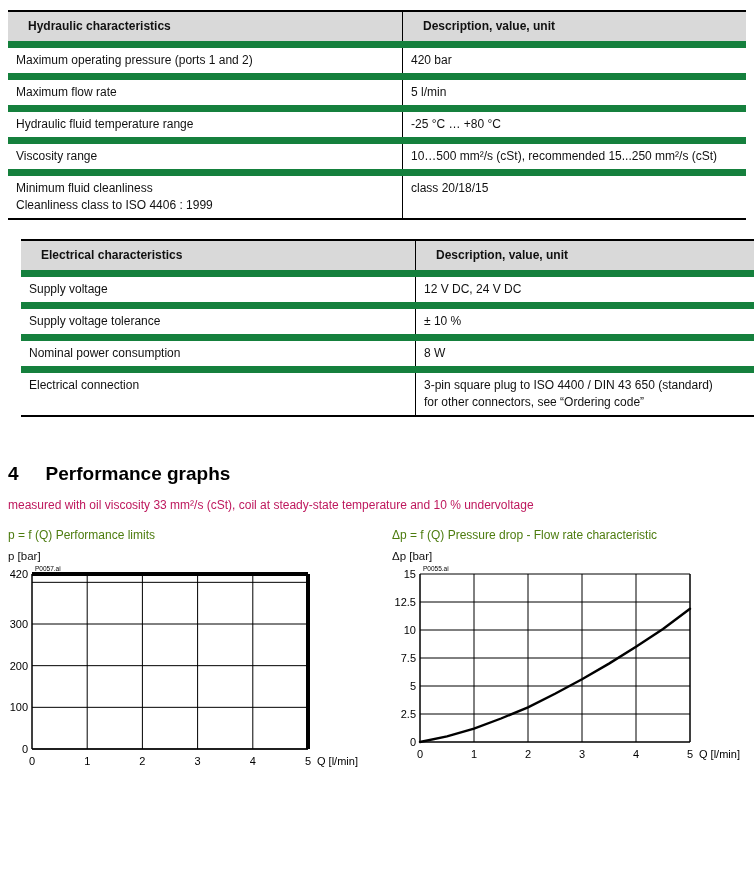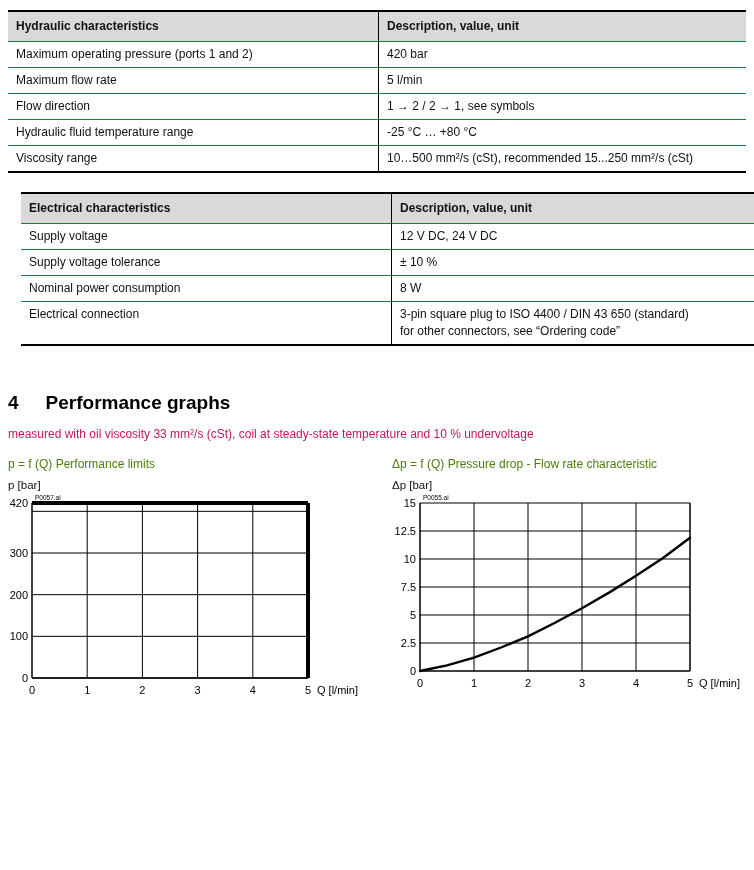--- a/index.html
+++ b/index.html
@@ -5,22 +5,22 @@
   html,body{margin:0;padding:0;background:#fff;}
   body{font-family:"Liberation Sans",sans-serif;color:#111;}
   .page{width:754px;height:870px;background:#fff;overflow:hidden;position:relative;padding-top:10px;box-sizing:border-box;}
 
   
   table.datatable{border-collapse:collapse;margin-left:8px;width:738px;font-size:12px;
     border-top:2px solid #000;border-bottom:2px solid #000;table-layout:fixed;}
   table.datatable th, table.datatable td{
     text-align:left;vertical-align:top;padding:4px 8px 4px 8px;line-height:17px;
     white-space:pre-line;}
-  table.datatable th{background:#d9d9d9;font-weight:bold;padding:6px 8px;}
-  table.datatable tbody td{border-top:1px solid #15803d;}
+  table.datatable th{background:#d9d9d9;font-weight:bold;padding:6px 20px;}
+  table.datatable tbody td{border-top:7px solid #15803d;}
   table.datatable .c1{width:354px;border-right:1px solid #000;}
   table.datatable.second{margin-top:19px;margin-left:21px;}
 
   
   .section-heading{display:flex;gap:27px;margin:46px 0 0 8px;font-size:19px;font-weight:bold;color:#000;}
   .note{margin:13px 0 0 8px;font-size:12px;color:#be185d;}
 
   
   .graphs{display:flex;margin:16px 0 0 8px;}
   .chart-title{font-size:12px;color:#4d7c0f;}
@@ -45,30 +45,31 @@
     <tbody>
       <tr>
         <td class="c1">Maximum operating pressure  (ports 1 and 2)</td>
         <td>420 bar</td>
       </tr>
       <tr>
         <td class="c1">Maximum flow rate</td>
         <td>5 l/min</td>
       </tr>
       <tr>
-        <td class="c1">Flow direction</td>
-        <td>1 → 2 / 2 → 1, see symbols</td>
-      </tr>
-      <tr>
         <td class="c1">Hydraulic fluid temperature range</td>
         <td>-25 °C … +80 °C</td>
       </tr>
       <tr>
         <td class="c1">Viscosity range</td>
         <td>10…500 mm²/s (cSt), recommended 15...250 mm²/s (cSt)</td>
+      </tr>
+      <tr>
+        <td class="c1">Minimum fluid cleanliness
+Cleanliness class to ISO 4406 : 1999</td>
+        <td>class 20/18/15</td>
       </tr>
     </tbody>
   </table>
 
   <table class="datatable second">
     <thead>
       <tr>
         <th class="c1">Electrical characteristics</th>
         <th>Description, value, unit</th>
       </tr>

